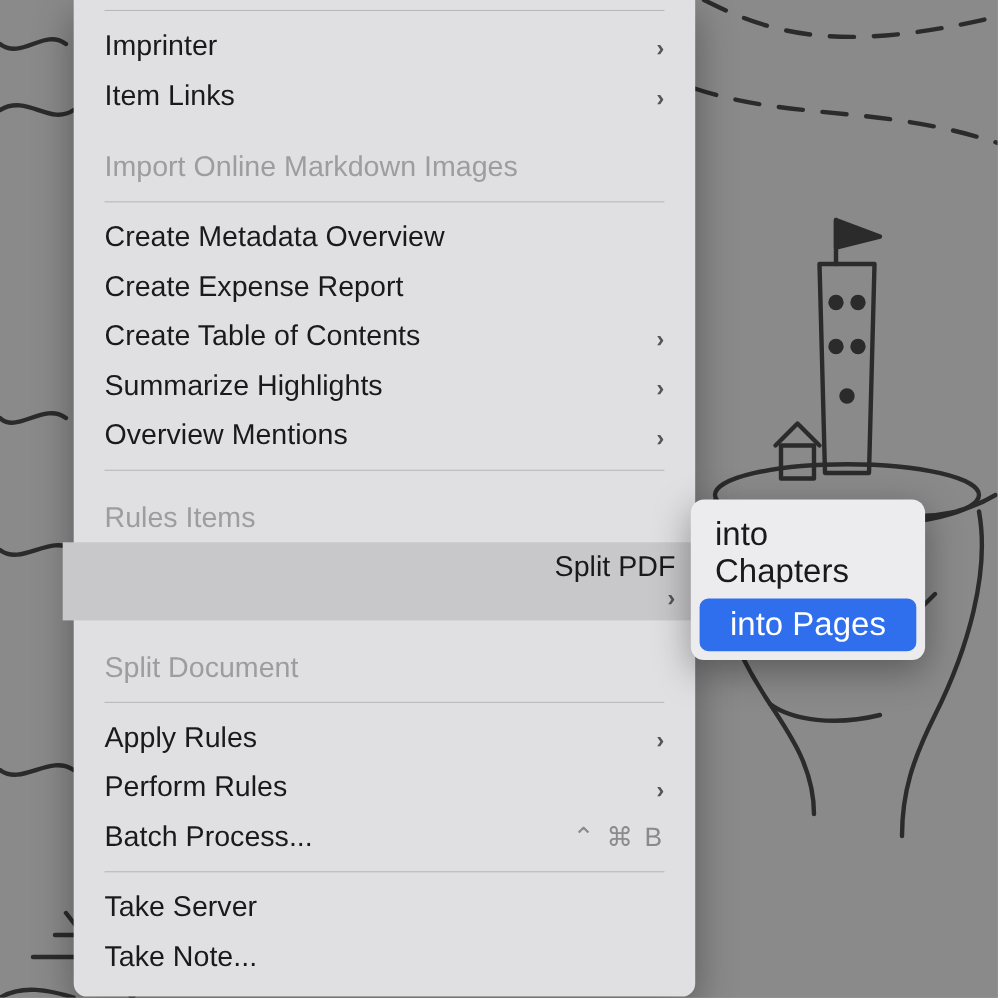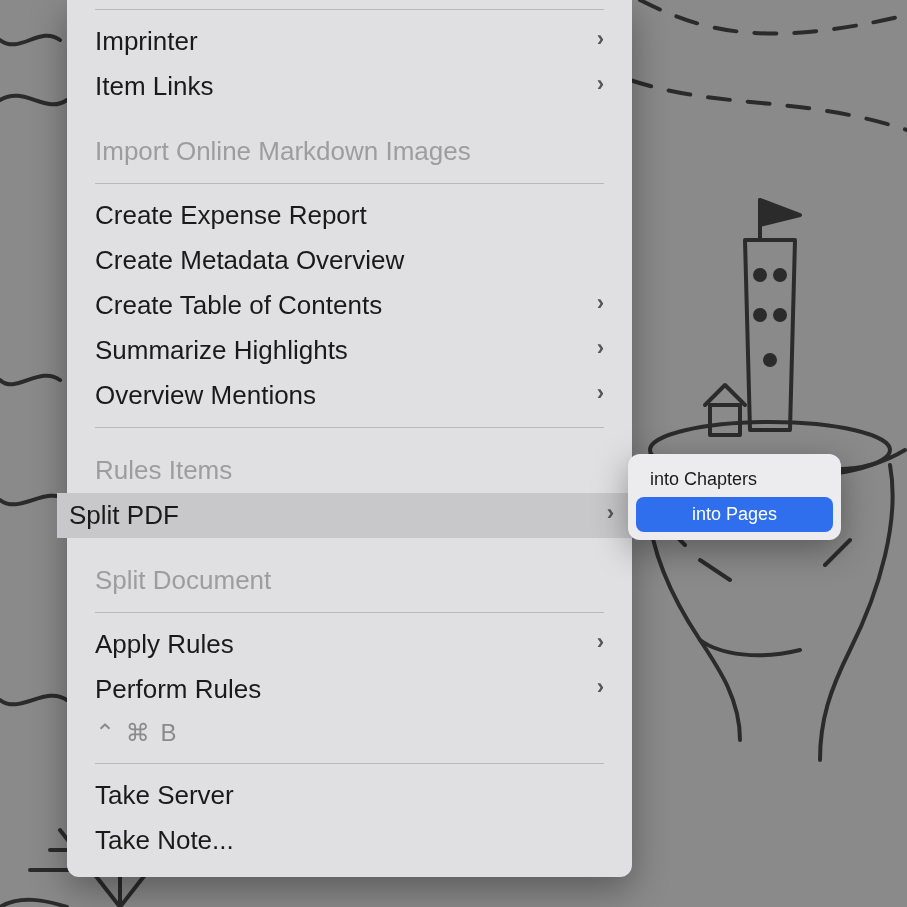--- a/index.html
+++ b/index.html
@@ -28,38 +28,39 @@
       background: #e0e0e2;
       border-radius: 0 0 12px 12px;
       box-shadow: 0 12px 36px rgba(0,0,0,0.35);
       padding: 0 0 14px 0;
     }
     .menu-inner {
       padding: 0 10px;
     }
     .menu-item {
       display: flex;
-      align-items: flex-start;
+      align-items: flex-end;
       justify-content: space-between;
       padding: 7px 18px 7px 18px;
       font-size: 26px;
       color: #1a1a1a;
       border-radius: 8px;
       cursor: default;
     }
     .menu-item.disabled {
       color: #9d9d9f;
       margin-top: 20px;
     }
     .menu-item.highlighted {
       background: #c8c8ca;
       border-radius: 0;
       margin: 0 -10px;
       padding-left: 12px;
       padding-right: 28px;
+      flex-direction: column;
     }
     .menu-item .chevron {
       font-size: 22px;
       color: #555;
       font-weight: bold;
     }
     .menu-item.highlighted .chevron { color: #555; }
     .menu-item .shortcut {
       font-size: 24px;
       color: #8a8a8c;
@@ -75,21 +76,21 @@
       left: 628px;
       top: 454px;
       width: 213px;
       background: #ececee;
       border-radius: 12px;
       box-shadow: 0 10px 34px rgba(0,0,0,0.35);
       padding: 8px;
     }
     .submenu-item {
       padding: 7px 14px;
-      font-size: 18px;
+      font-size: 30px;
       color: #1a1a1a;
       border-radius: 8px;
       cursor: default;
     }
     .submenu-item.selected {
       background: #2f6fed;
       color: #ffffff;
       text-align: center;
     }
   </style>
@@ -151,24 +152,24 @@
       <span>Item Links</span>
       <span class="chevron">›</span>
     </div>
     <div class="menu-item disabled">
       <span>Import Online Markdown Images</span>
     </div>
 
     <div class="separator"></div>
 
     <div class="menu-item">
+      <span>Create Metadata Overview</span>
+    </div>
+    <div class="menu-item">
       <span>Create Expense Report</span>
-    </div>
-    <div class="menu-item">
-      <span>Create Metadata Overview</span>
     </div>
     <div class="menu-item">
       <span>Create Table of Contents</span>
       <span class="chevron">›</span>
     </div>
     <div class="menu-item">
       <span>Summarize Highlights</span>
       <span class="chevron">›</span>
     </div>
     <div class="menu-item">
@@ -197,20 +198,21 @@
 
     <div class="menu-item">
       <span>Apply Rules</span>
       <span class="chevron">›</span>
     </div>
     <div class="menu-item">
       <span>Perform Rules</span>
       <span class="chevron">›</span>
     </div>
     <div class="menu-item">
+      <span>Batch Process...</span>
       <span class="shortcut">⌃ ⌘ B</span>
     </div>
 
     <div class="separator"></div>
 
     <div class="menu-item">
       <span>Take Server</span>
     </div>
     <div class="menu-item">
       <span>Take Note...</span>

